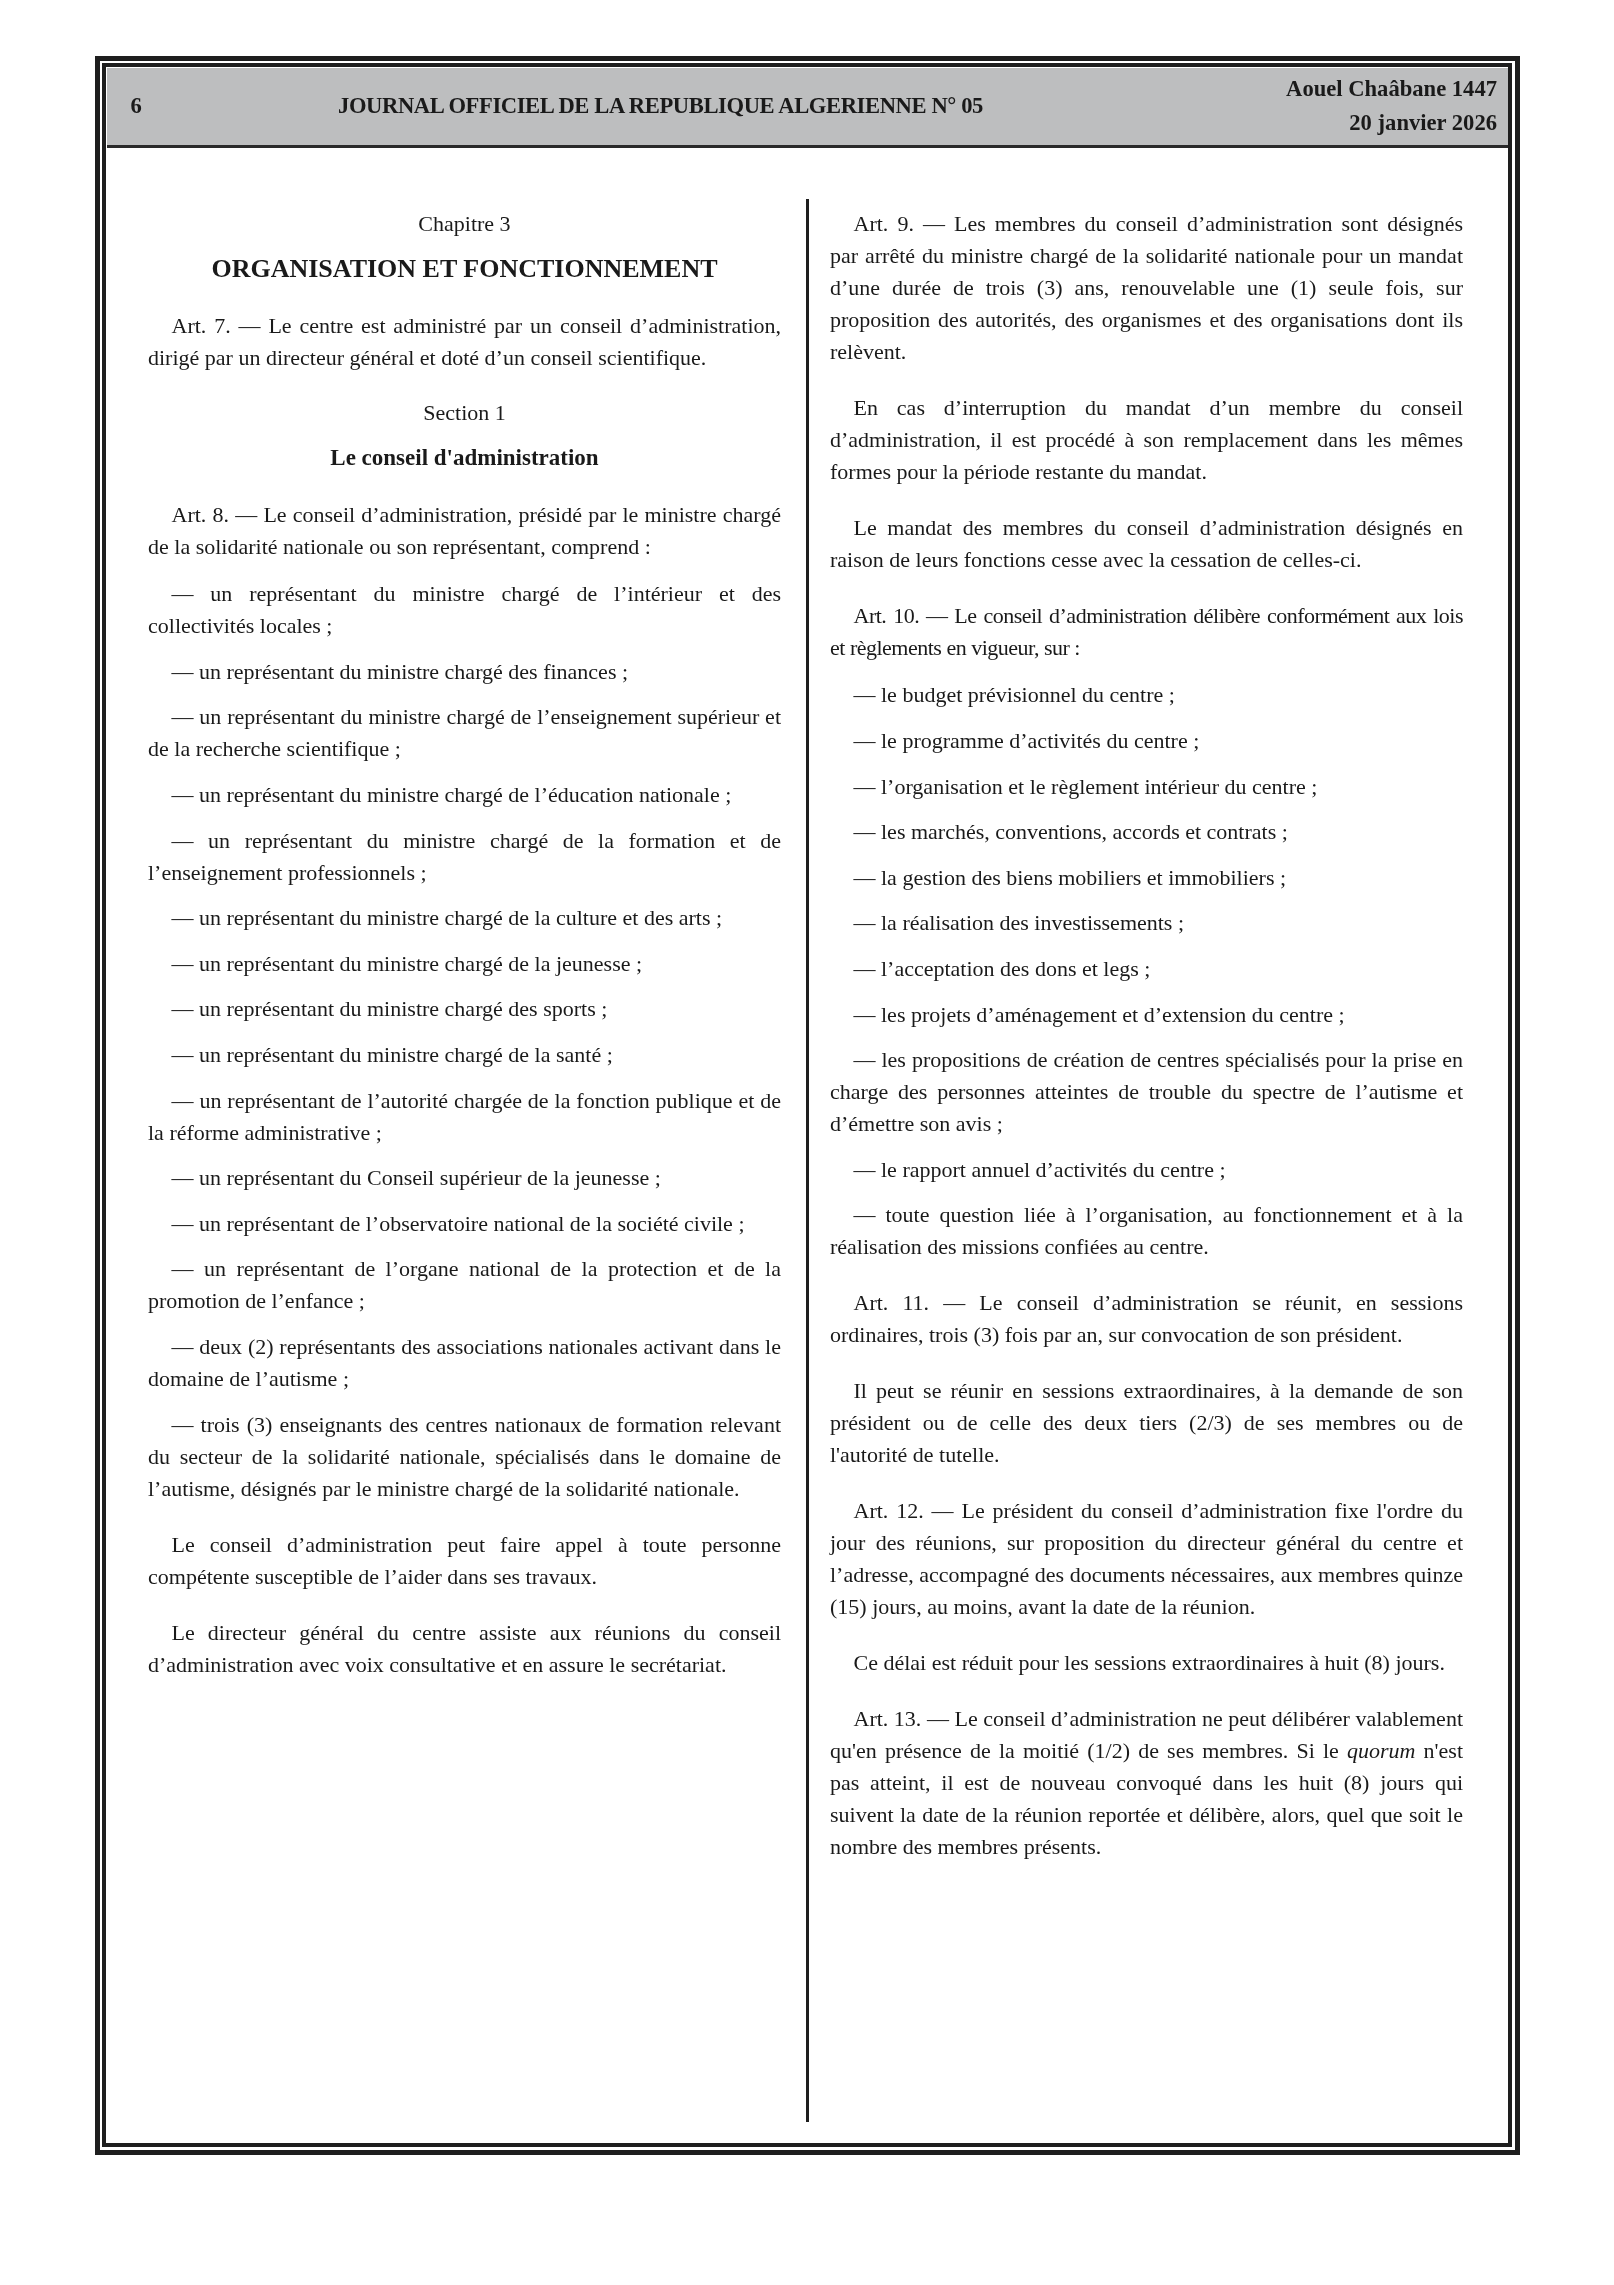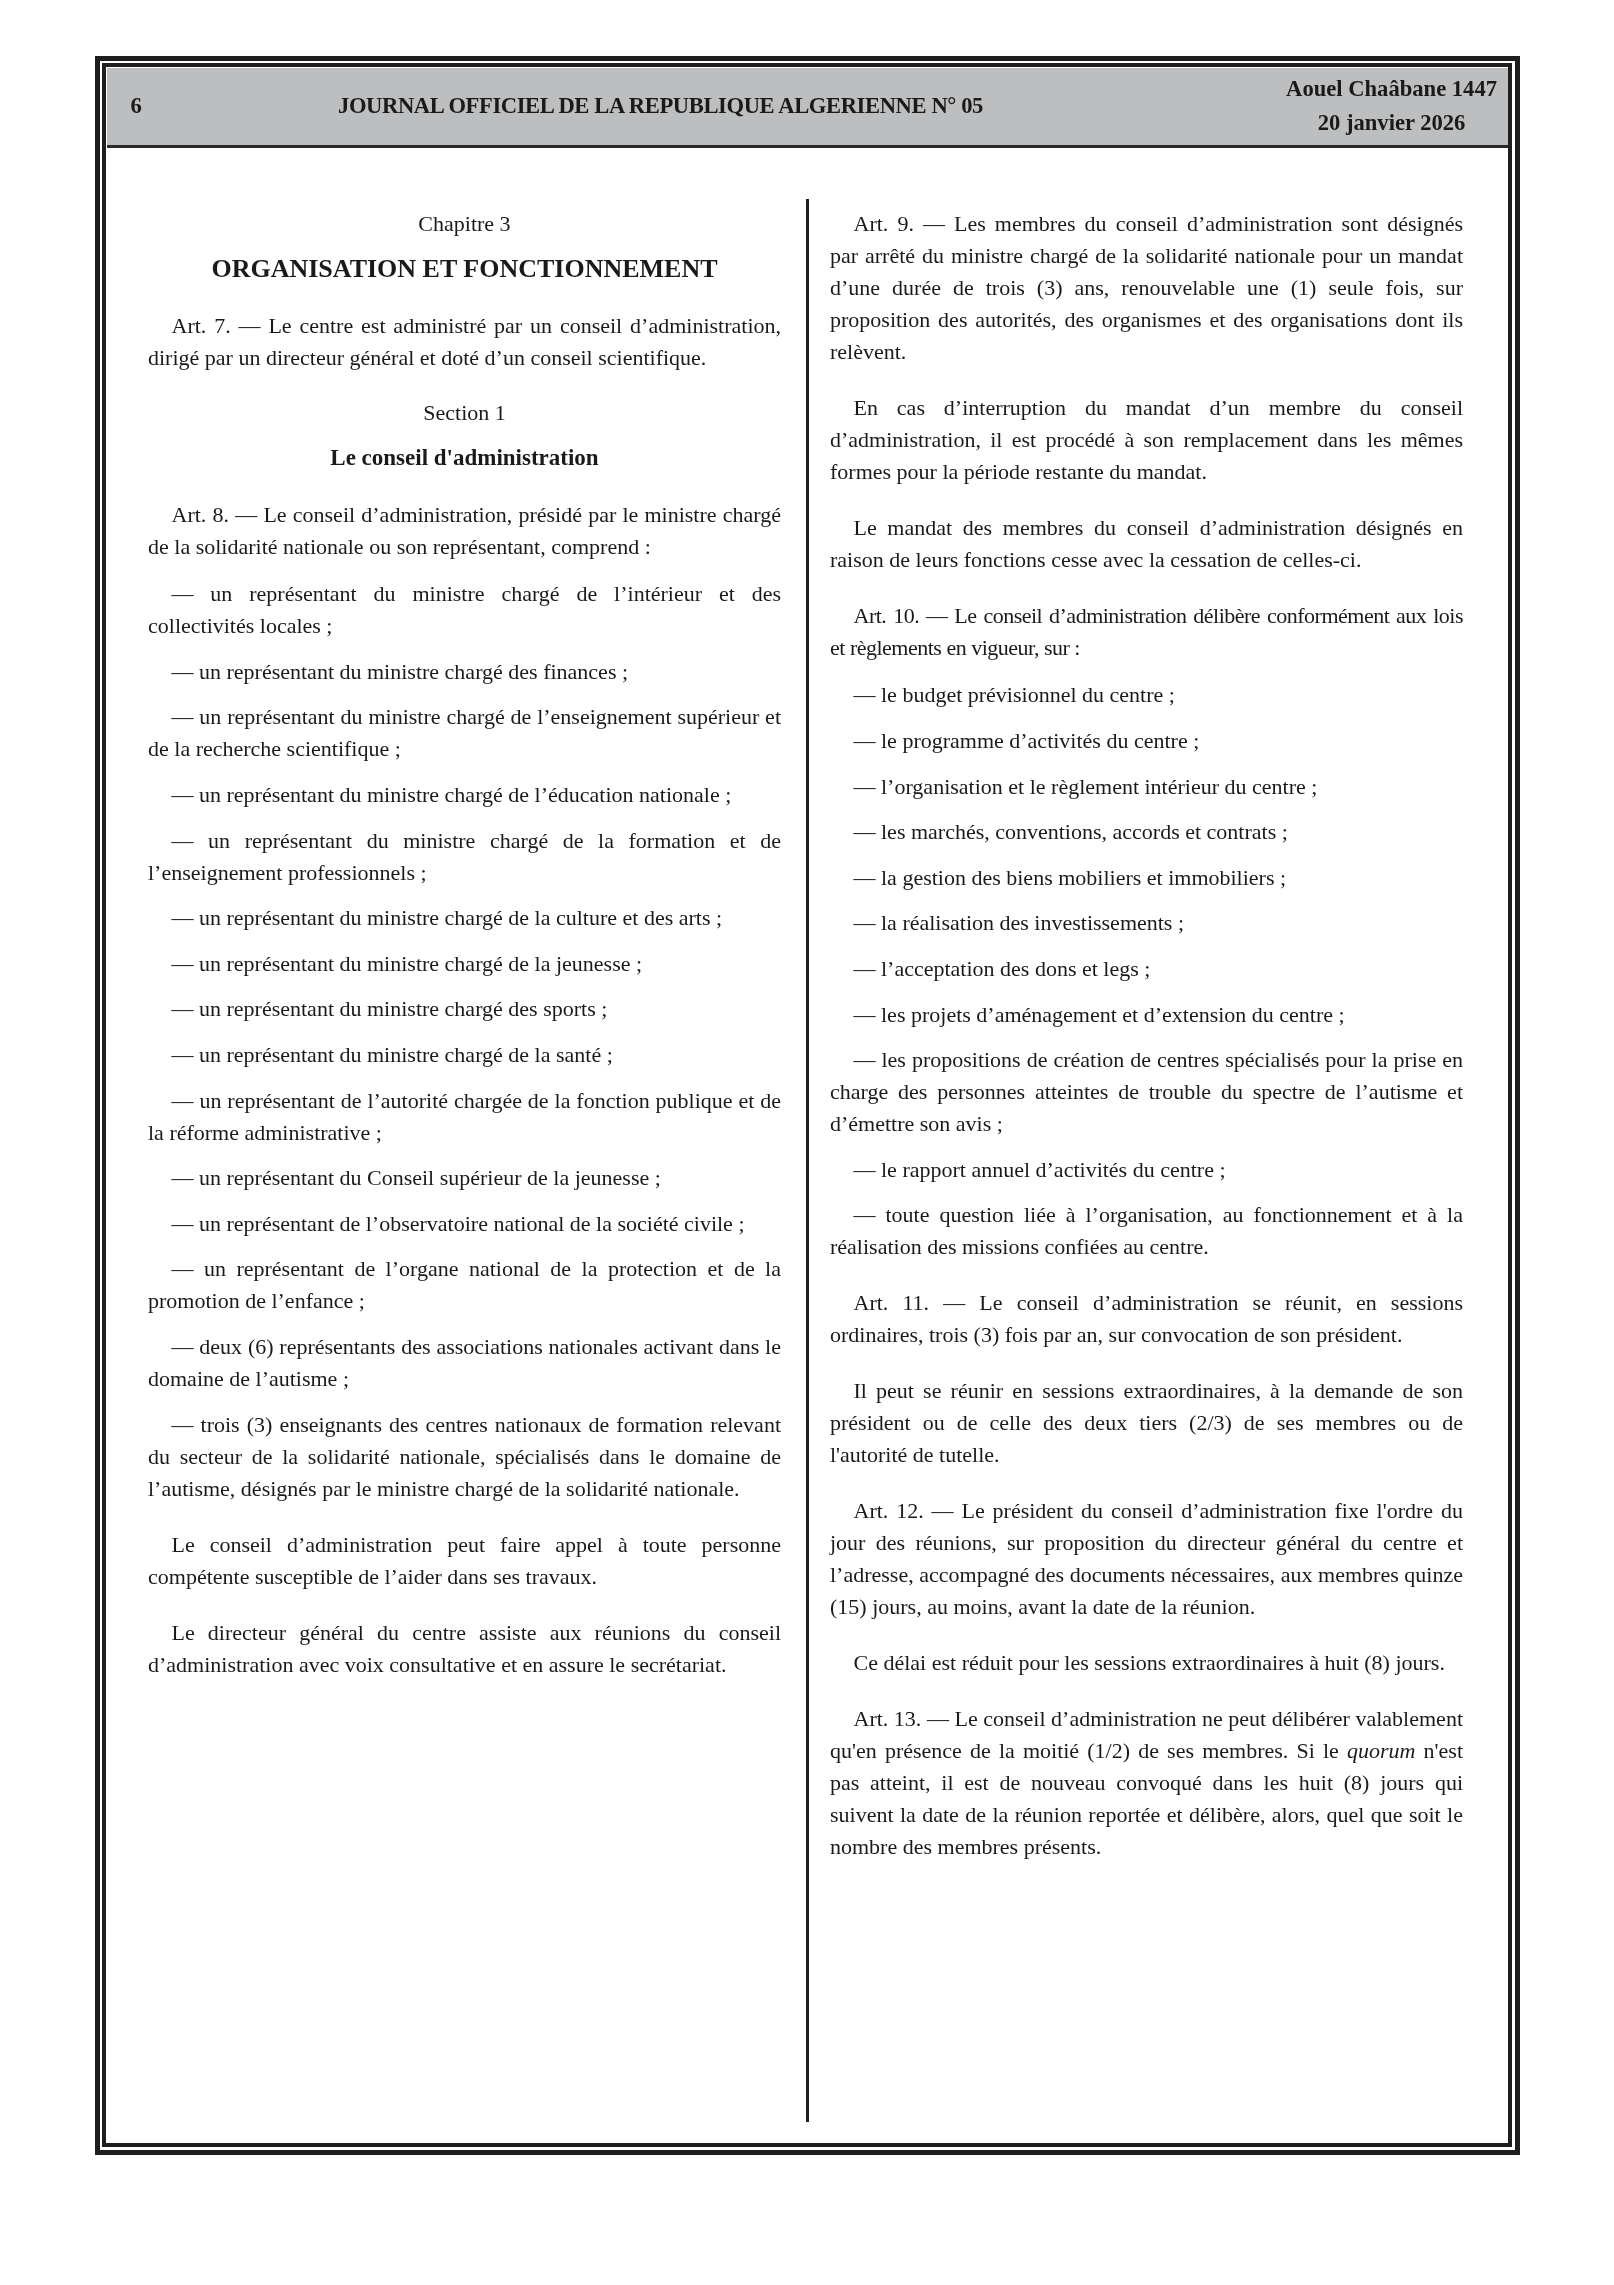--- a/index.html
+++ b/index.html
@@ -9,21 +9,21 @@
   .frame-outer { position: absolute; left: 95px; top: 56px; width: 1425px; height: 2099px;
                  border: 5.4px solid #1e1e1e; box-sizing: border-box; }
   .frame-inner { position: absolute; left: 102px; top: 63px; width: 1410px; height: 2084px;
                  border: 4.5px solid #1e1e1e; box-sizing: border-box; }
 
   .header { position: absolute; left: 107px; top: 68px; width: 1401px; height: 80px;
             background: #bdbebf; border-bottom: 3.6px solid #2a2a2a; box-sizing: border-box; }
   .hdr-page { position: absolute; left: 23.5px; top: 25px; font-size: 22.6px; font-weight: bold; }
   .hdr-title { position: absolute; left: 231px; top: 25px; font-size: 22.6px; font-weight: bold;
                letter-spacing: -0.4px; }
-  .hdr-date { position: absolute; right: 11px; top: 3.6px; text-align: center; font-size: 22.6px;
+  .hdr-date { position: absolute; right: 11px; top: 3.6px; text-align: right; font-size: 22.6px;
               font-weight: bold; line-height: 34px; }
 
   .divider { position: absolute; left: 806px; top: 199px; width: 2.7px; height: 1923px; background: #1e1e1e; }
 
   .col { position: absolute; top: 208px; font-size: 22px; line-height: 32px; font-family: Liberation Serif, serif; }
   .col-left { left: 148px; width: 633px; }
   .col-right { left: 830px; width: 633px; }
 
   .col p { margin: 0 0 15.4px 0; text-align: justify; text-indent: 23.5px; }
   .col p.item { margin-bottom: 13.6px; }
@@ -66,21 +66,21 @@
   <p class="item">— un représentant du ministre chargé de l’éducation nationale ;</p>
   <p class="item">— un représentant du ministre chargé de la formation et de l’enseignement professionnels ;</p>
   <p class="item">— un représentant du ministre chargé de la culture et des arts ;</p>
   <p class="item">— un représentant du ministre chargé de la jeunesse ;</p>
   <p class="item">— un représentant du ministre chargé des sports ;</p>
   <p class="item">— un représentant du ministre chargé de la santé ;</p>
   <p class="item">— un représentant de l’autorité chargée de la fonction publique et de la réforme administrative ;</p>
   <p class="item">— un représentant du Conseil supérieur de la jeunesse ;</p>
   <p class="item">— un représentant de l’observatoire national de la société civile ;</p>
   <p class="item">— un représentant de l’organe national de la protection et de la promotion de l’enfance ;</p>
-  <p class="item">— deux (6) représentants des associations nationales activant dans le domaine de l’autisme ;</p>
+  <p class="item">— deux (2) représentants des associations nationales activant dans le domaine de l’autisme ;</p>
   <p class="item">— trois (3) enseignants des centres nationaux de formation relevant du secteur de la solidarité nationale, spécialisés dans le domaine de l’autisme, désignés par le ministre chargé de la solidarité nationale.</p>
   <p class="gap">Le conseil d’administration peut faire appel à toute personne compétente susceptible de l’aider dans ses travaux.</p>
   <p class="gap">Le directeur général du centre assiste aux réunions du conseil d’administration avec voix consultative et en assure le secrétariat.</p>
 </div>
 
 <div class="col col-right">
   <p>Art. 9. — Les membres du conseil d’administration sont désignés par arrêté du ministre chargé de la solidarité nationale pour un mandat d’une durée de trois (3) ans, renouvelable une (1) seule fois, sur proposition des autorités, des organismes et des organisations dont ils relèvent.</p>
   <p class="gap">En cas d’interruption du mandat d’un membre du conseil d’administration, il est procédé à son remplacement dans les mêmes formes pour la période restante du mandat.</p>
   <p class="gap">Le mandat des membres du conseil d’administration désignés en raison de leurs fonctions cesse avec la cessation de celles-ci.</p>
   <p class="gap condensed">Art. 10. — Le conseil d’administration délibère conformément aux lois et règlements en vigueur, sur :</p>

